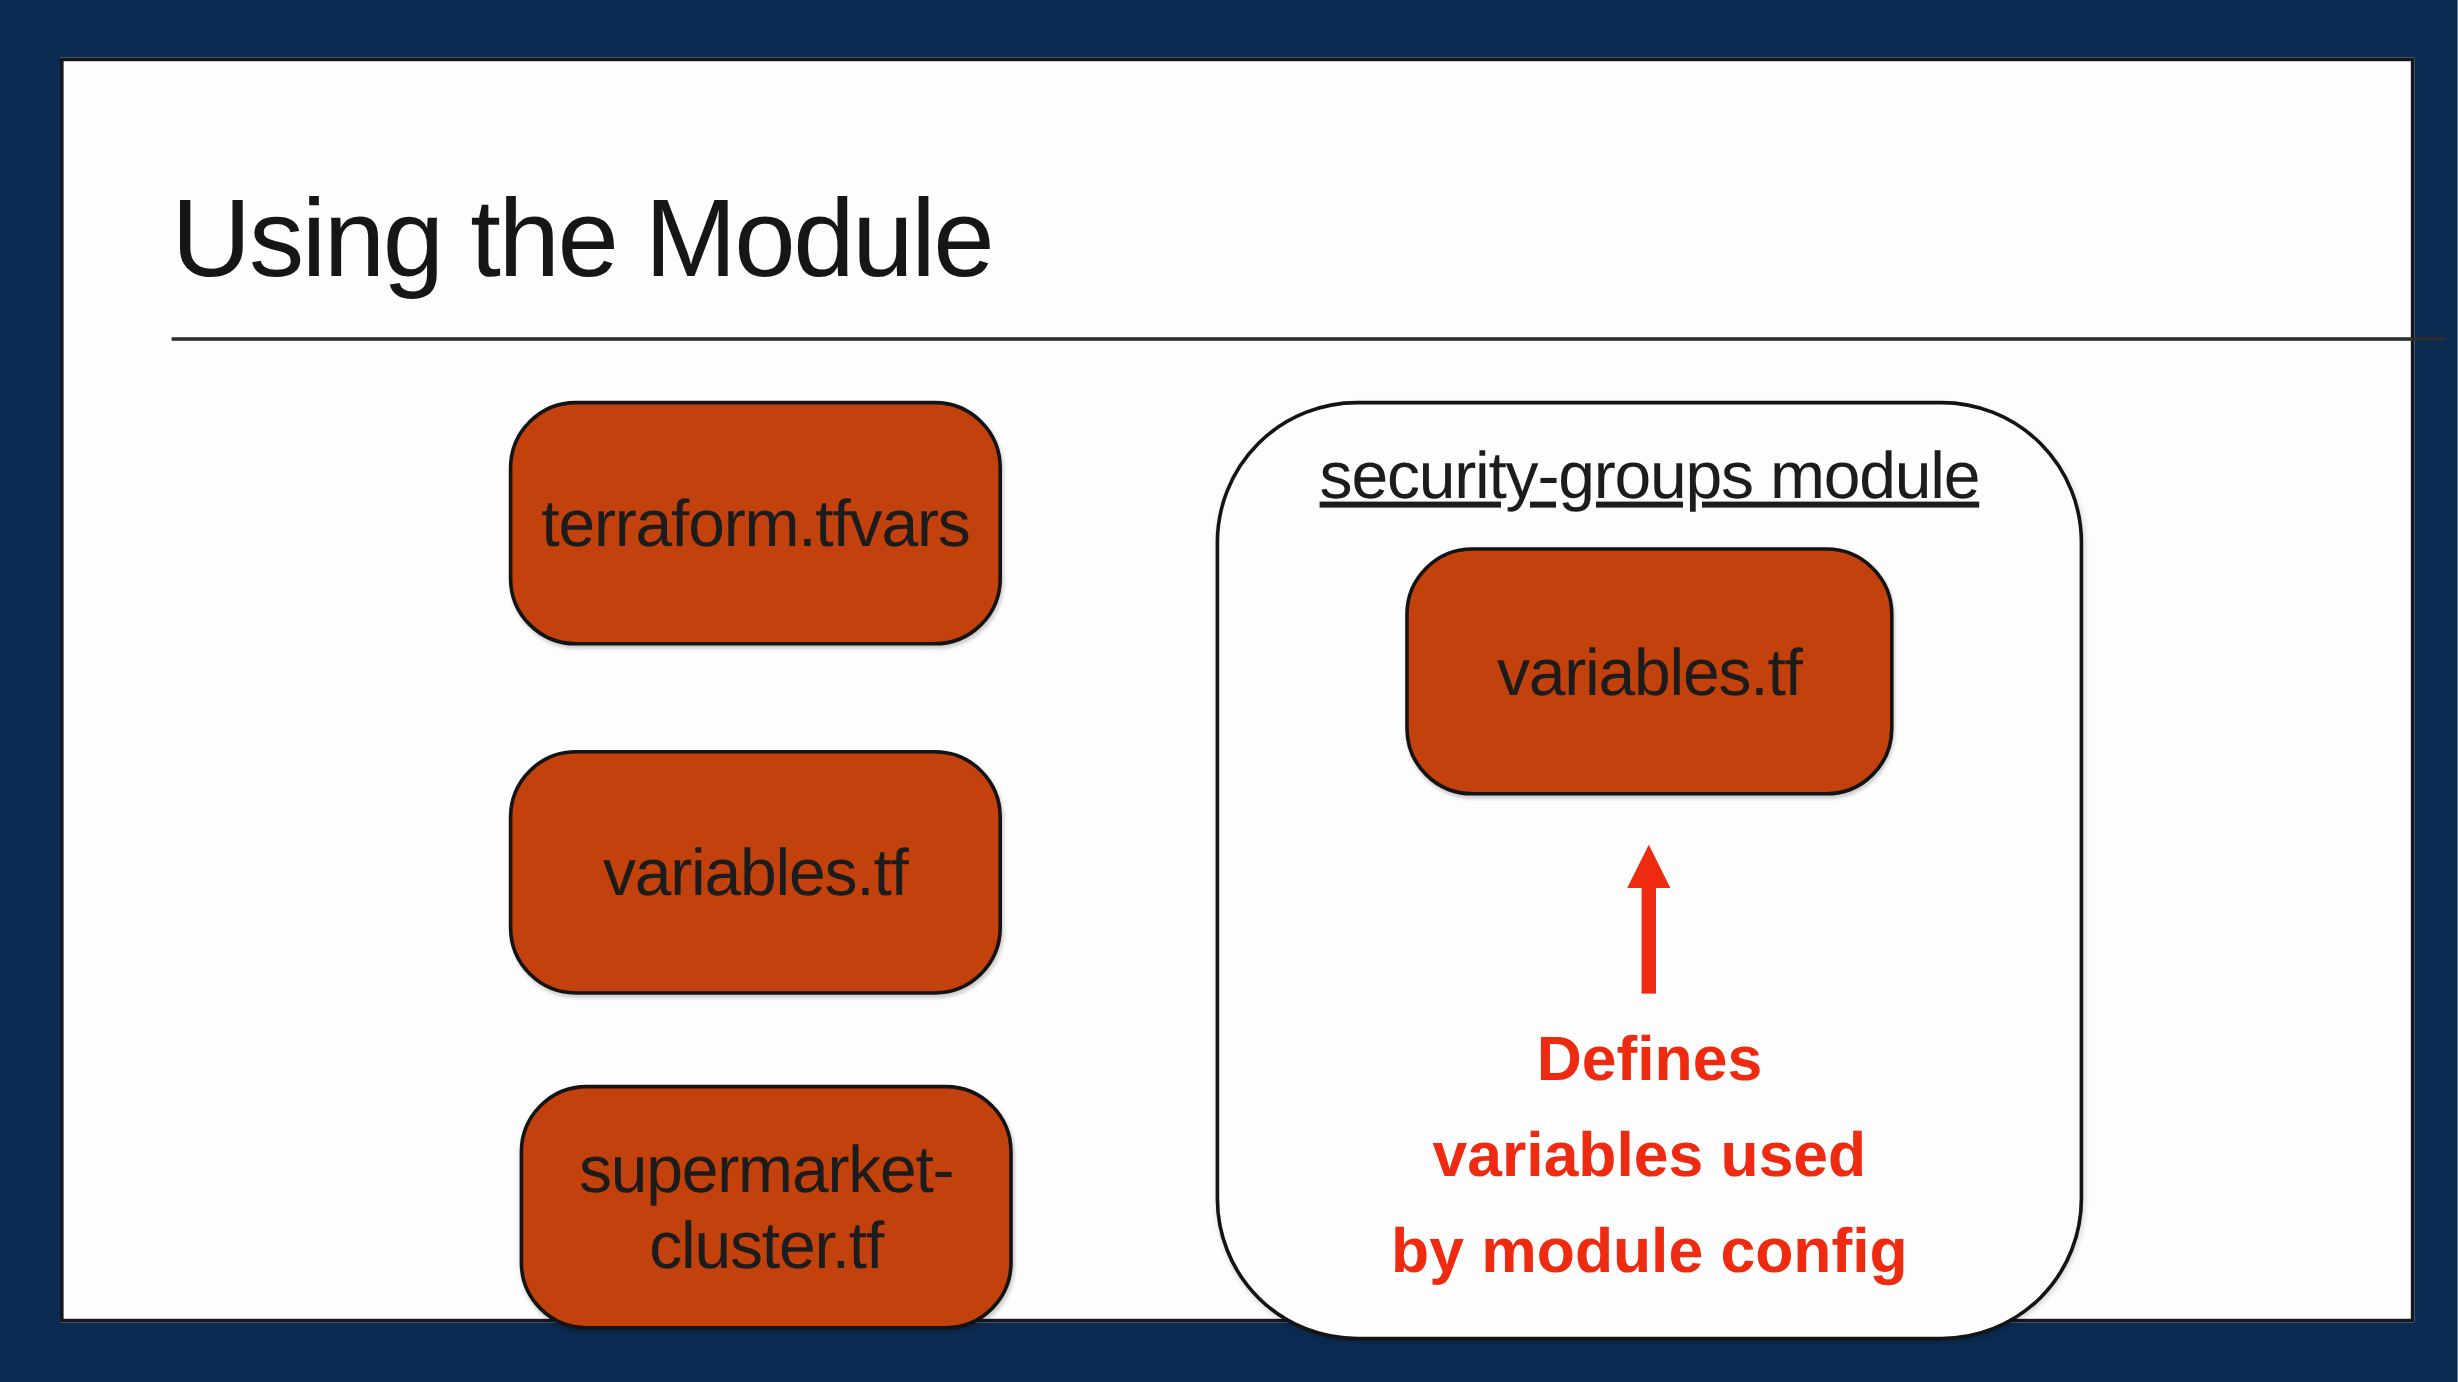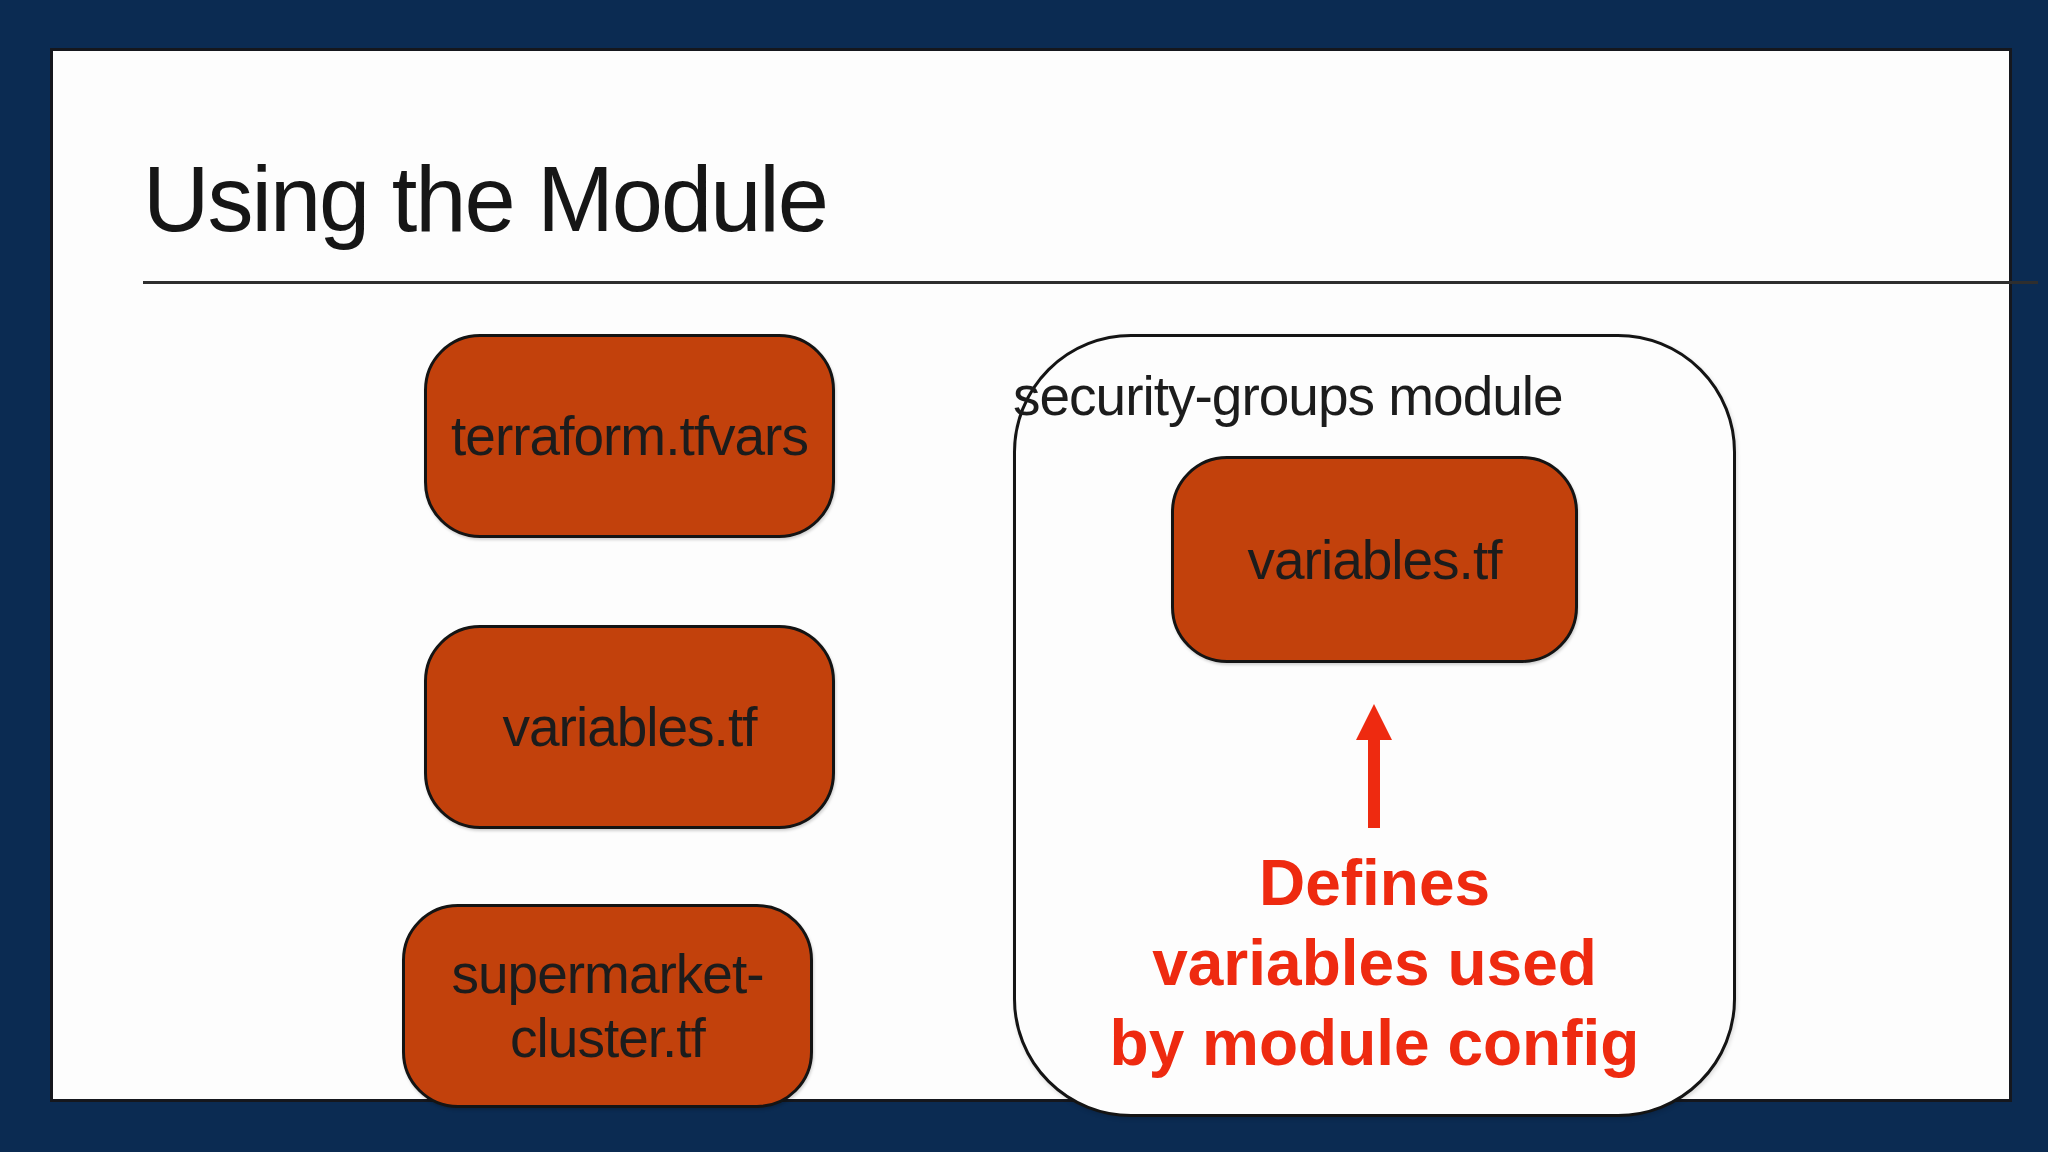--- a/index.html
+++ b/index.html
@@ -28,47 +28,47 @@
     background:#c2410c;border:3px solid #141414;border-radius:56px;
     display:flex;align-items:center;justify-content:center;
     box-shadow:1px 2px 3px rgba(0,0,0,0.18);
   }
   .filebox .label{
     font-size:55px;letter-spacing:-1px;color:#1c1c1c;
     text-align:center;white-space:pre-line;line-height:64px;
   }
   .box-1{left:371px;top:283px;width:411px;height:204px;}
   .box-2{left:371px;top:574px;width:411px;height:204px;}
-  .box-3{left:349px;top:853px;width:411px;height:204px;}
+  .box-3{left:380px;top:853px;width:411px;height:204px;}
   .module{
     position:absolute;left:960px;top:283px;width:723px;height:783px;
     box-sizing:border-box;border:3px solid #141414;border-radius:118px;
     background:#fdfdfd;box-shadow:1px 2px 4px rgba(0,0,0,0.15);
   }
   .module-label{
     position:absolute;left:960px;top:318px;width:723px;
-    text-align:left;font-size:55px;letter-spacing:-1px;color:#1c1c1c;
-    line-height:1;white-space:nowrap;
+    text-align:center;font-size:55px;letter-spacing:-1px;color:#1c1c1c;
+    line-height:1;white-space:nowrap;text-decoration:underline;
   }
   .box-inner{left:1118px;top:405px;width:407px;height:207px;}
   .up-arrow{
     position:absolute;left:1303px;top:653px;width:36px;height:127px;
   }
   .up-arrow .head{
     width:0;height:0;margin:0 auto;
     border-left:18px solid transparent;
     border-right:18px solid transparent;
     border-bottom:36px solid #ee2a10;
   }
   .up-arrow .stem{
     width:12px;height:90px;margin:-2px auto 0 auto;background:#ee2a10;
   }
   .annotation{
     position:absolute;left:960px;top:792px;width:723px;
-    text-align:center;font-size:64px;font-weight:bold;line-height:80px;
+    text-align:center;font-size:52px;font-weight:bold;line-height:80px;
     color:#ee2a10;white-space:pre-line;
   }
 </style>
 </head>
 <body>
 
 <div class="stage">
   <div class="slide">
 
     <h1 class="slide-title">Using the Module</h1>

